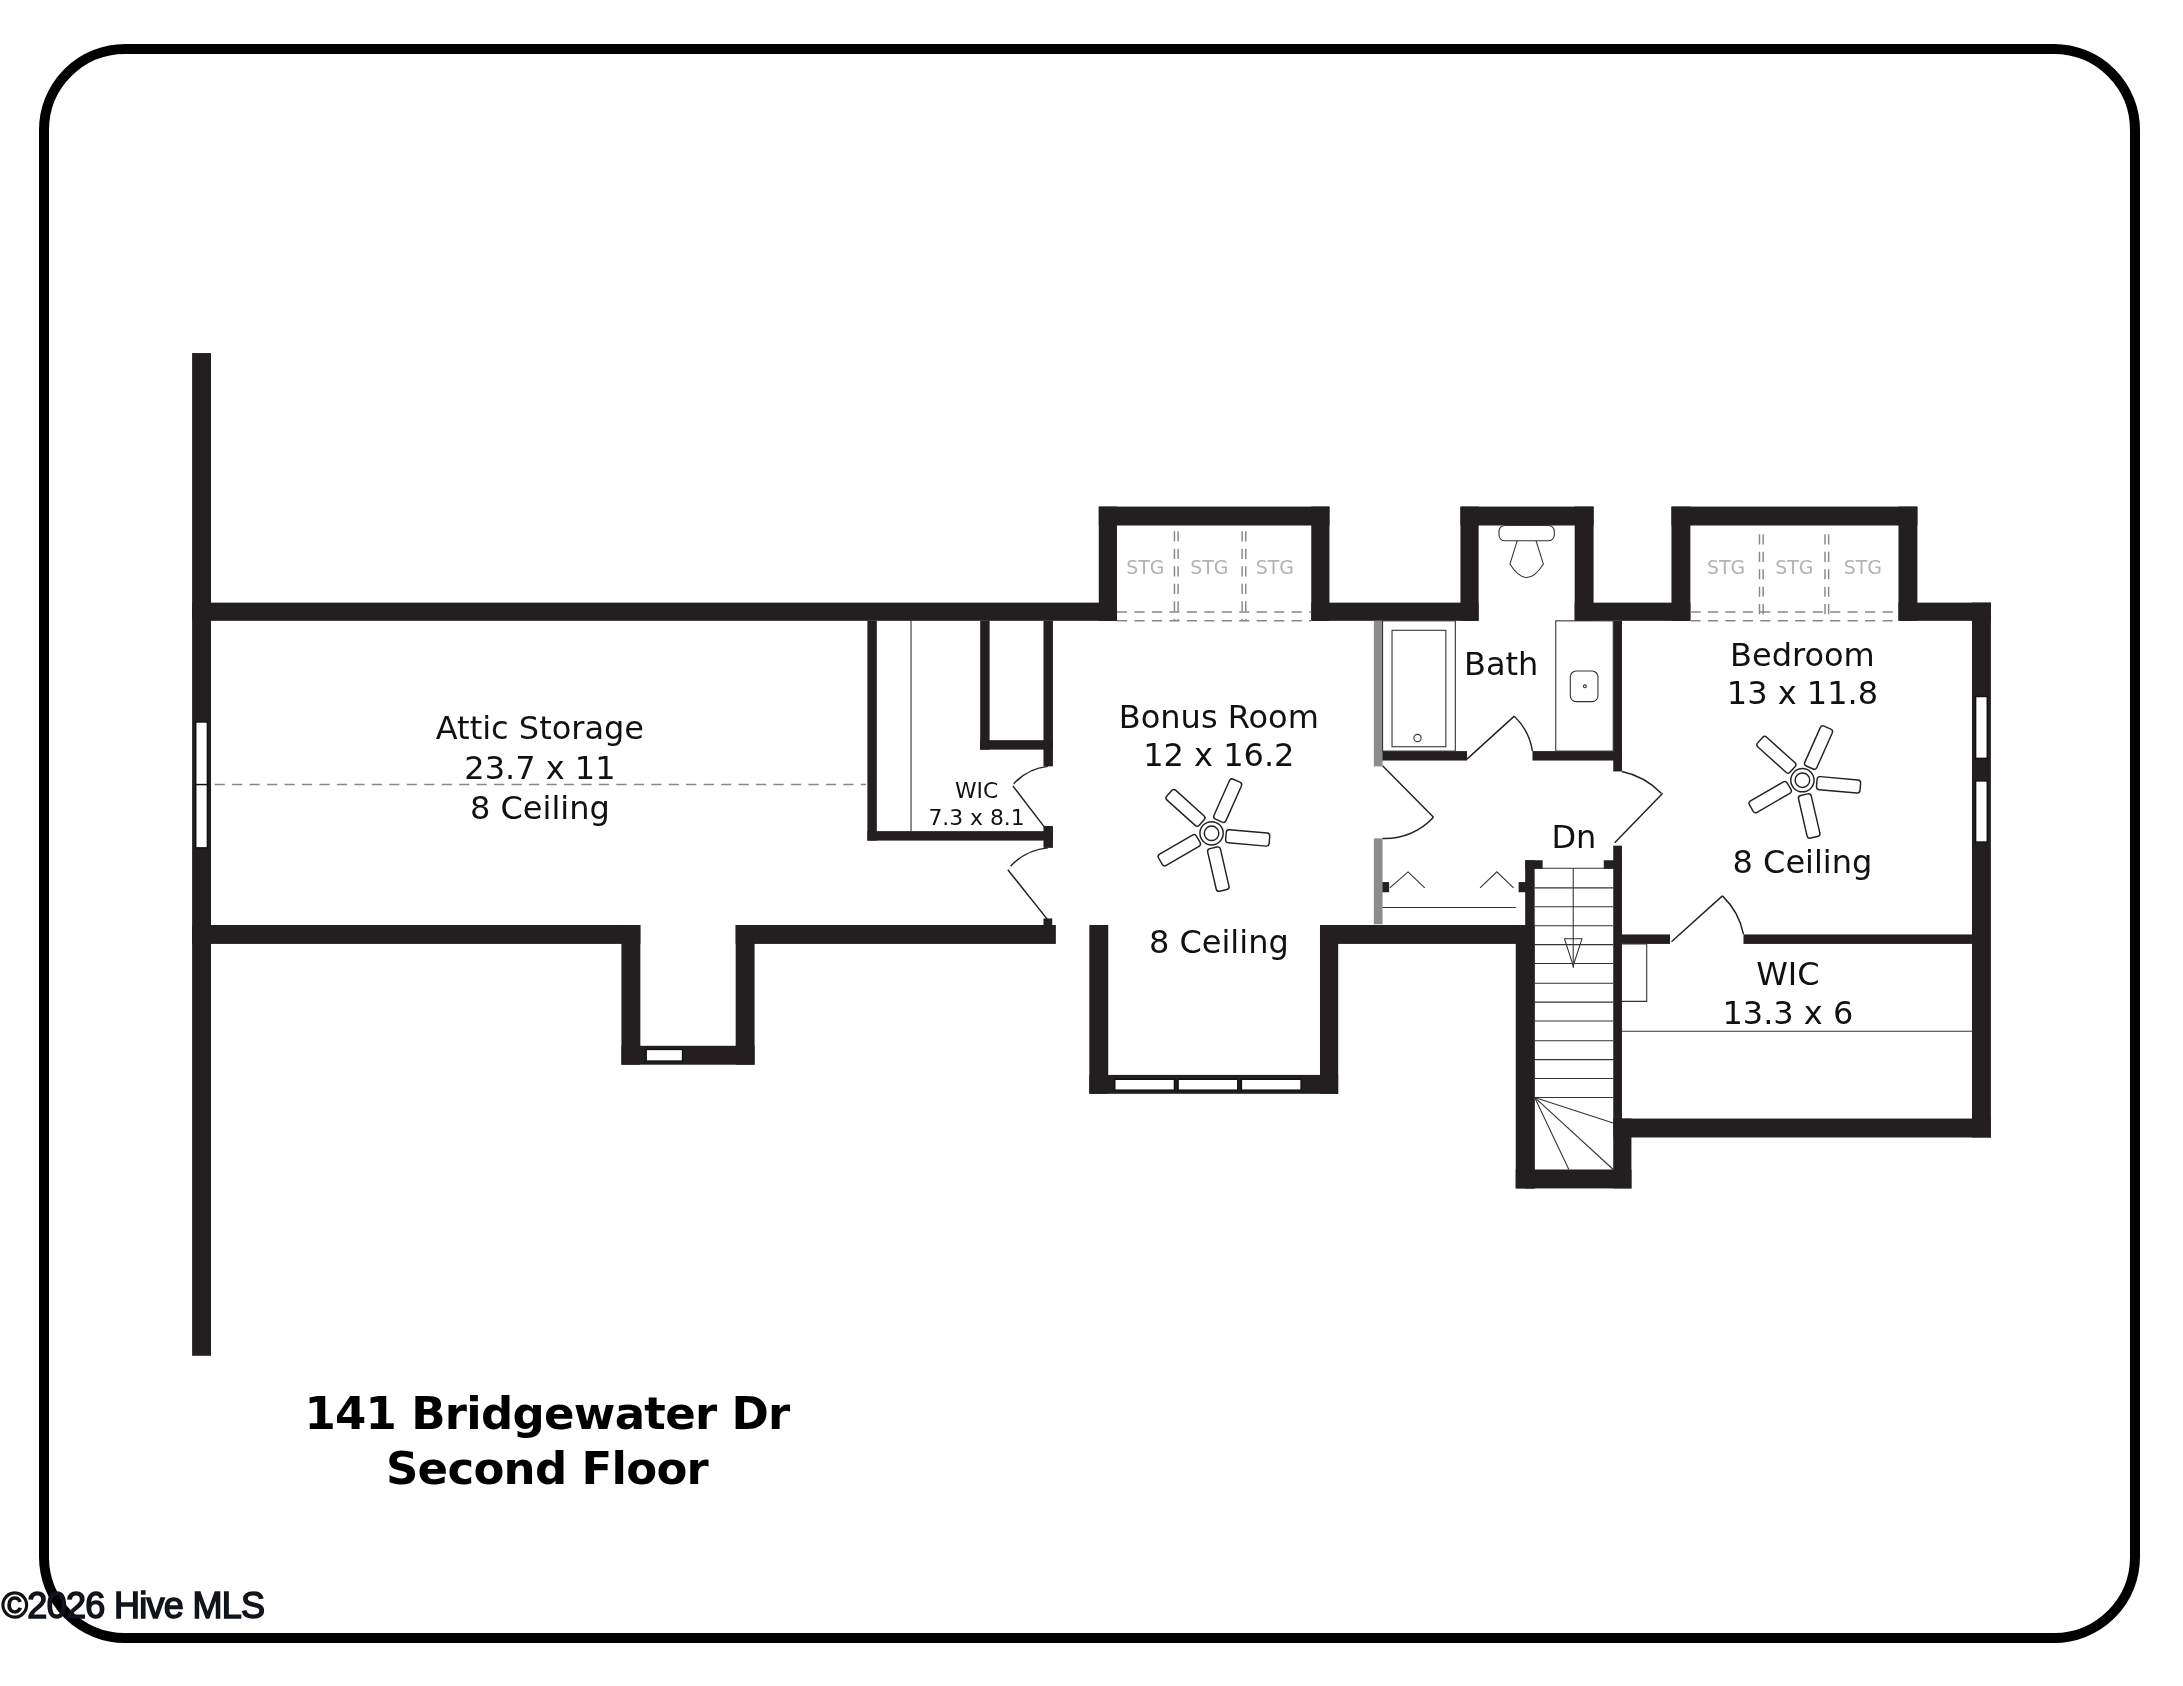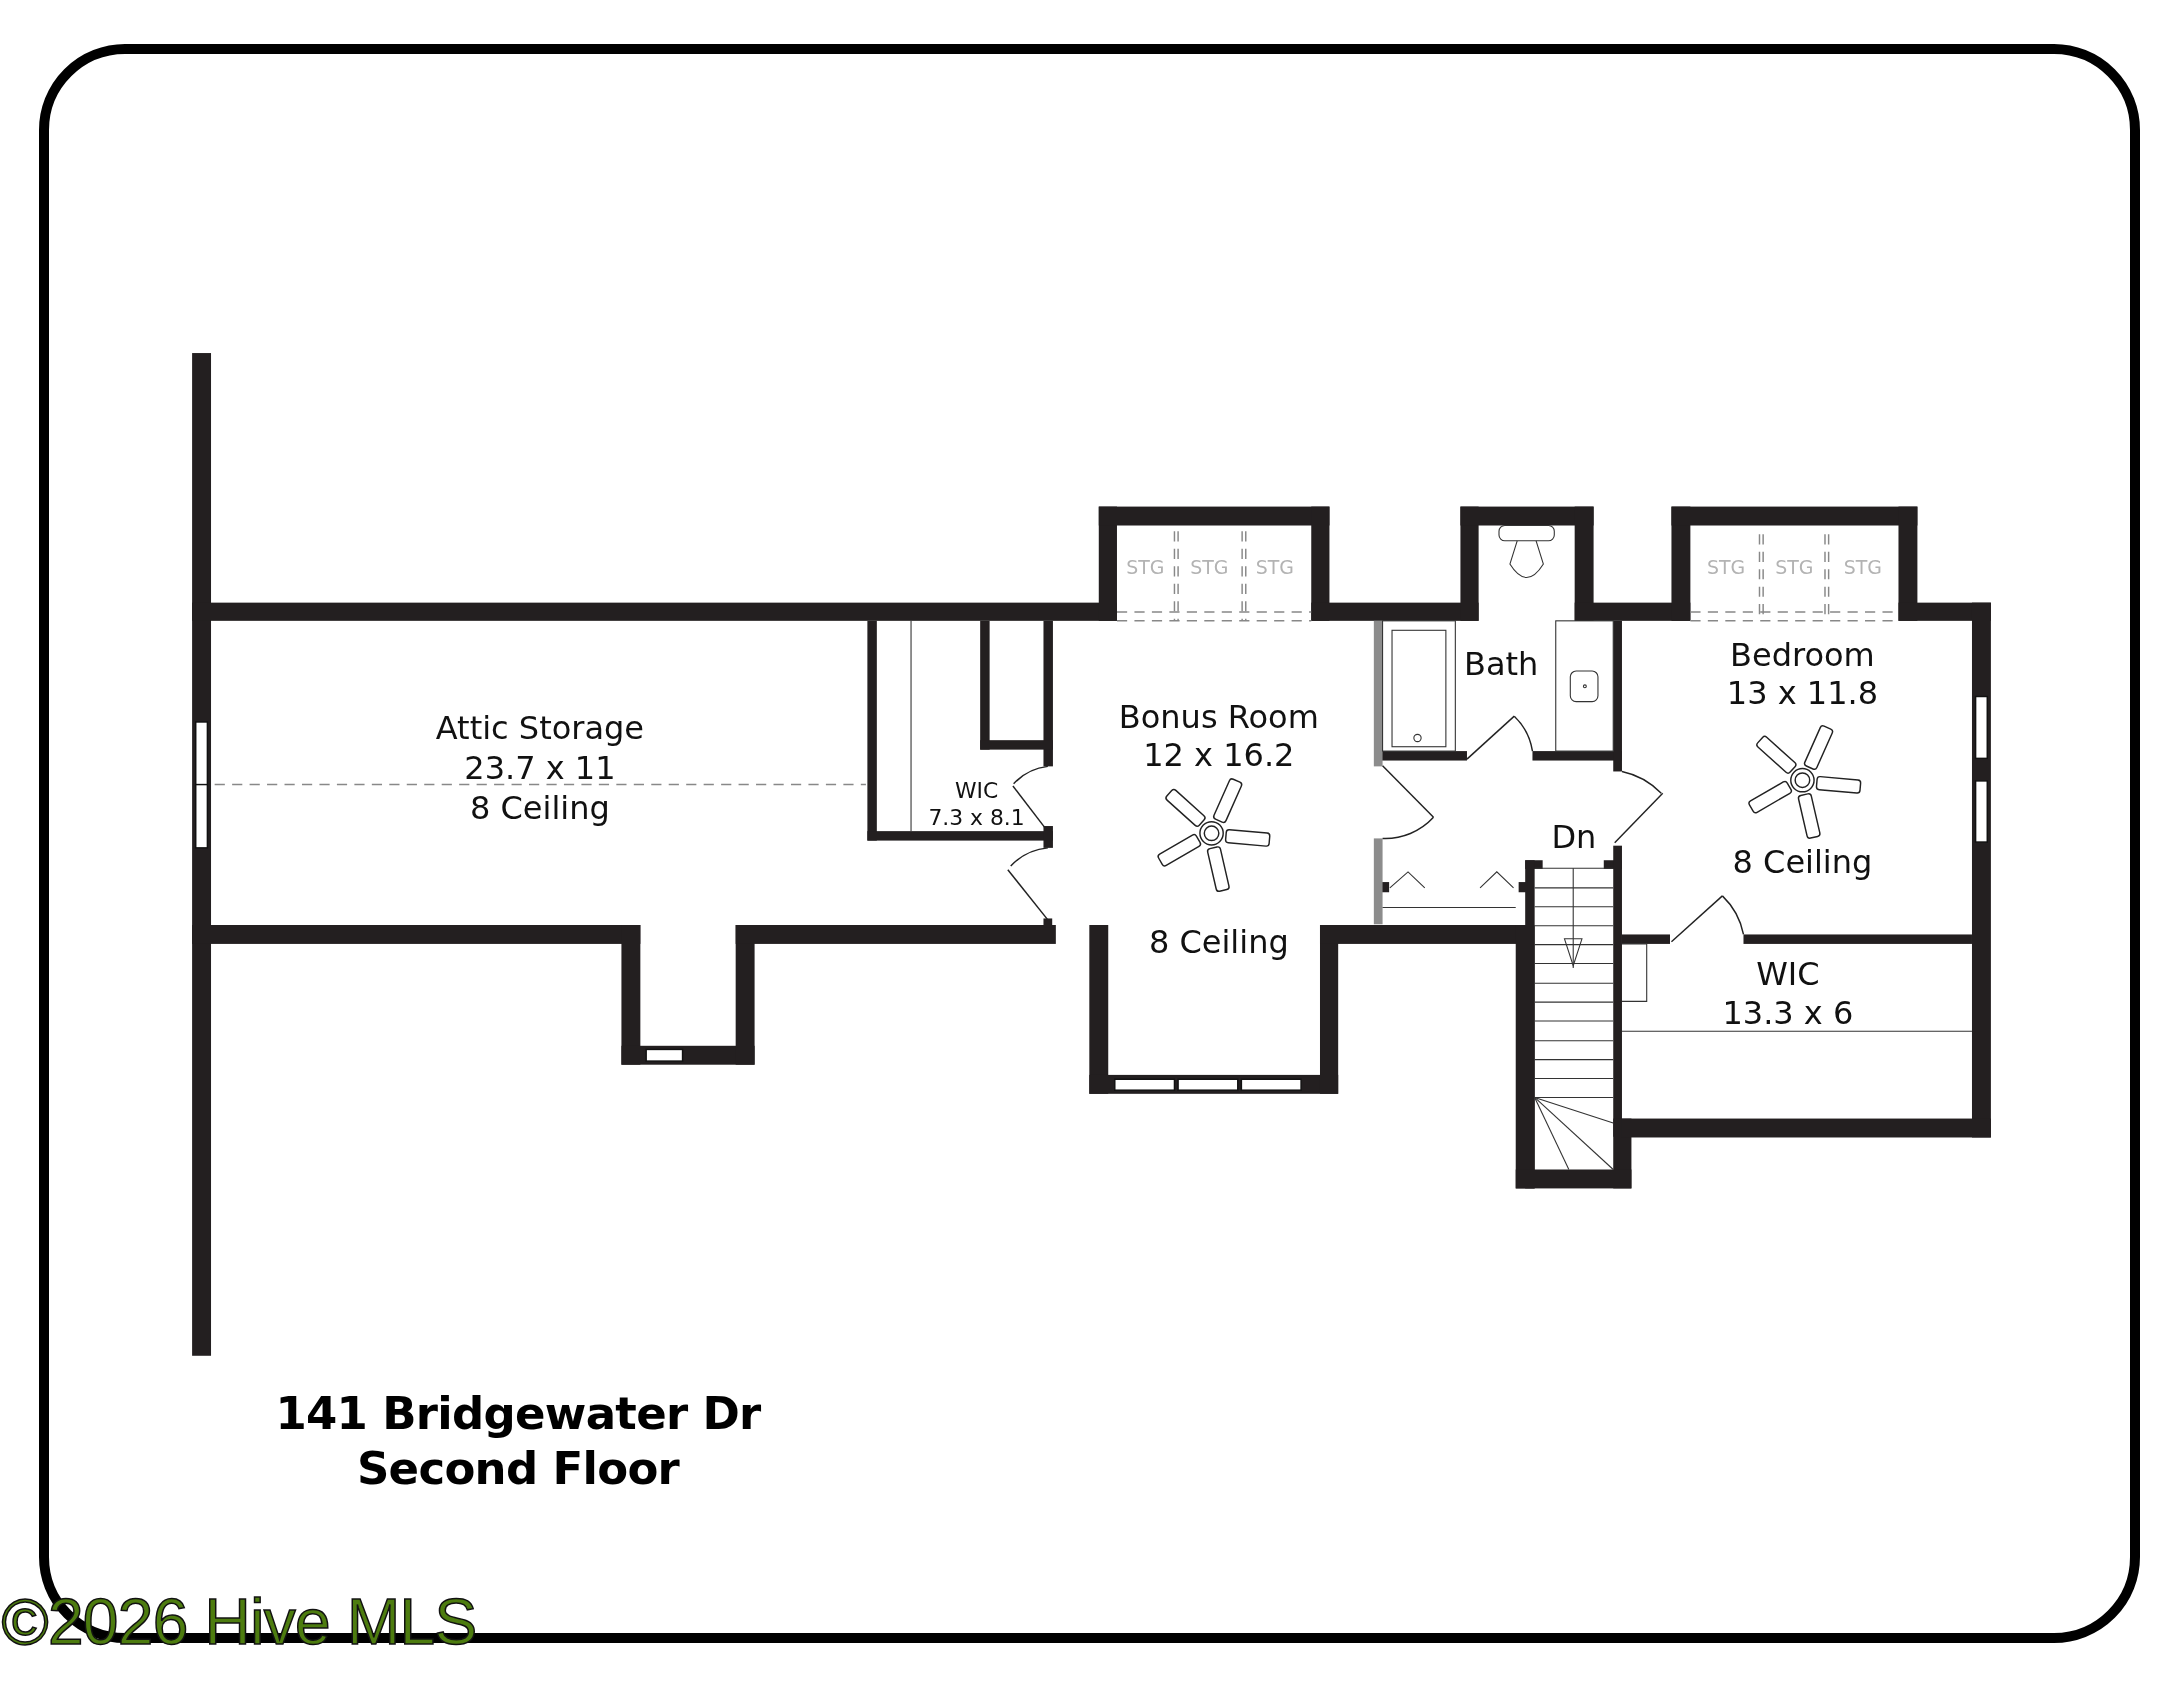--- a/index.html
+++ b/index.html
@@ -2,26 +2,26 @@
 <html style="font-size:11.6px"><head>
 <meta charset="utf-8">
 <style>
   html, body { margin:0; padding:0; background:#ffffff; }
   body { width:2183px; height:1687px; position:relative; overflow:hidden; }
   #plan { position:absolute; left:0; top:0; width:2183px; height:1687px; }
   .frame { position:absolute; left:39px; top:44px; width:2081px; height:1579px;
            border:10.2px solid #000; border-radius:86px; }
   .label { font-family:"DejaVu Sans", sans-serif; fill:#111; }
   .stg { font-family:"DejaVu Sans", sans-serif; fill:#b3b3b3; }
-  .title-block { position:absolute; left:96px; top:1386px; width:844px; text-align:center;
+  .title-block { position:absolute; left:125px; top:1386px; width:844px; text-align:center;
                  font-family:"DejaVu Sans", sans-serif; color:#000; }
   .title-line { font-weight:bold; font-size:45px; line-height:55px; letter-spacing:-0.7px; }
   .disclaimer { font-size:32px; line-height:39px; letter-spacing:-0.4px; }
   .watermark { position:absolute; left:1.5px; top:1585px; font-family:"Liberation Sans", sans-serif;
-               font-size:64px; color:#4d7c0f; -webkit-text-stroke:1.5px #111; letter-spacing:-0.7px; }
+               font-size:36px; color:#0f172a; -webkit-text-stroke:1.5px #111; letter-spacing:-0.7px; }
 </style>
 </head>
 <body>
 
 <div class="frame"></div>
 
 <svg id="plan" viewBox="0 0 3000 2318" xmlns="http://www.w3.org/2000/svg">
   <g fill="#231f20">
 
     <rect x="264" y="485" width="26" height="1378"></rect>

